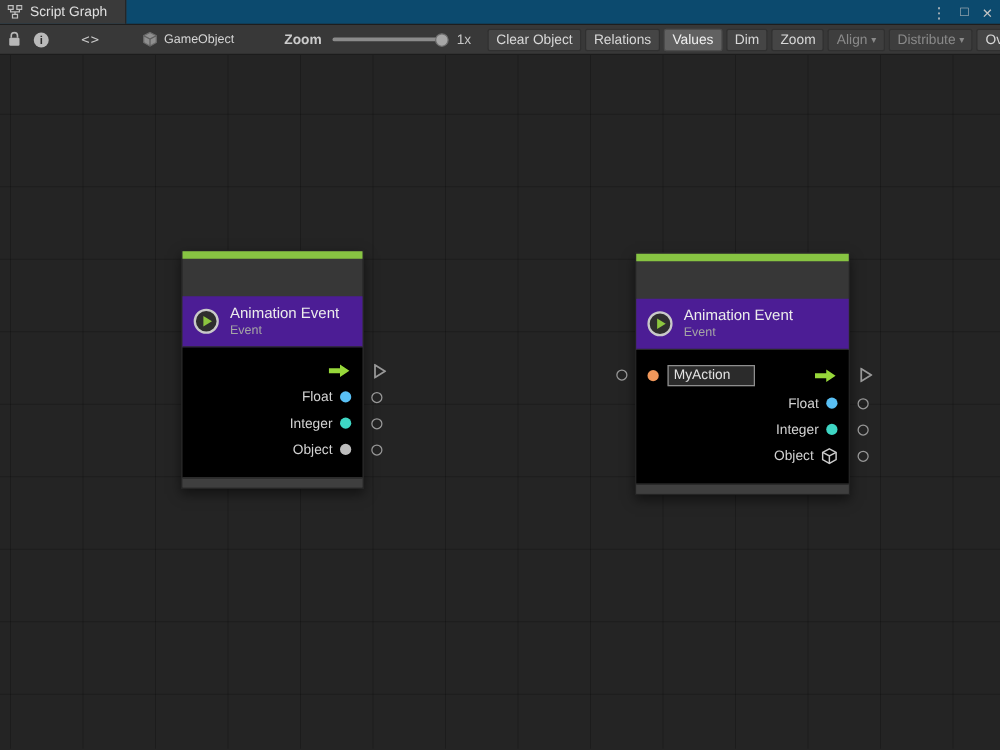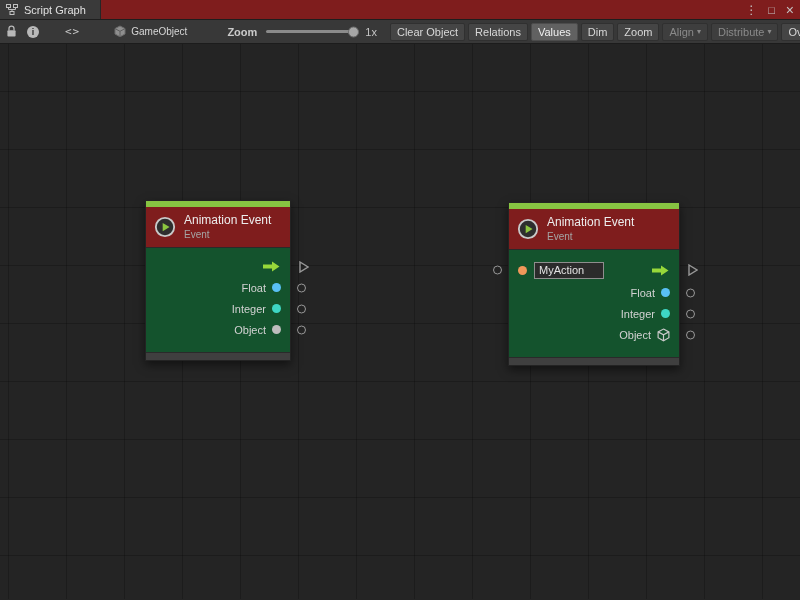--- a/index.html
+++ b/index.html
@@ -1,21 +1,21 @@
 <!DOCTYPE html>
 <html><head>
 <meta charset="utf-8">
 <style>
   * { box-sizing: border-box; margin: 0; padding: 0; }
   html, body { width: 800px; height: 600px; overflow: hidden; background: #242424;
     font-family: "Liberation Sans", sans-serif; }
   #app { position: relative; width: 800px; height: 600px; }
 
   
-  .titlebar { position: relative; height: 20px; background: #7f1d1d;
+  .titlebar { position: relative; height: 20px; background: #0c4a6e;
     border-bottom: 1px solid #1e1e1e; display: flex; align-items: stretch; }
   .tab { display: inline-flex; align-items: center; gap: 6px; padding: 0 14px 0 6px;
     background: #3a3a3a; border-right: 1px solid #262626; color: #e0e0e0; font-size: 11px; }
   .win-controls { position: absolute; right: 6px; top: 0; height: 20px; display: flex;
     gap: 11px; align-items: center; color: #c4c4c4; }
   .win-controls span { cursor: default; font-size: 12px; line-height: 1; }
 
   
   .toolbar { height: 24px; background: #383838; border-bottom: 1px solid #1c1c1c;
     display: flex; align-items: center; font-size: 11px; color: #cfcfcf;
@@ -49,24 +49,24 @@
     background-image:
       linear-gradient(to right, rgba(0,0,0,0.22) 1px, transparent 1px),
       linear-gradient(to bottom, rgba(0,0,0,0.22) 1px, transparent 1px);
     background-size: 58px 58px; background-position: 8px -11px; overflow: hidden; }
 
   
   .node { position: absolute; background: #373737; border: 1px solid #232323;
     box-shadow: 0 4px 9px rgba(0,0,0,0.5); }
   .node-accent { height: 6px; }
   .node-header { display: flex; align-items: center; gap: 8px; padding: 6px 10px 7px 8px;
-    background: #7f1d1d; border-bottom: 1px solid #2a2a2a; }
+    background: #4c1d95; border-bottom: 1px solid #2a2a2a; margin-top: 30px; }
   .node-title { font-size: 12px; color: #ececec; }
   .node-subtitle { font-size: 10px; color: #a5a5a5; margin-top: 2px; }
-  .node-body { background: #14532d; padding: 8px 0 12px; }
+  .node-body { background: #000000; padding: 8px 0 12px; }
   .row { position: relative; height: 21px; display: flex; align-items: center;
     padding: 0 9px; font-size: 11px; color: #d2d2d2; }
   .row.out { justify-content: flex-end; gap: 6px; }
   .row.tall { height: 24px; }
   .dot { width: 9px; height: 9px; border-radius: 50%; flex: none; }
   .port-circle { position: absolute; right: -16px; top: 50%; transform: translateY(-50%);
     width: 9px; height: 9px; border: 1.5px solid #989898; border-radius: 50%; }
   .port-circle.in { left: -16px; right: auto; }
   .port-flow { position: absolute; right: -19px; top: 50%; transform: translateY(-50%);
     line-height: 0; }

